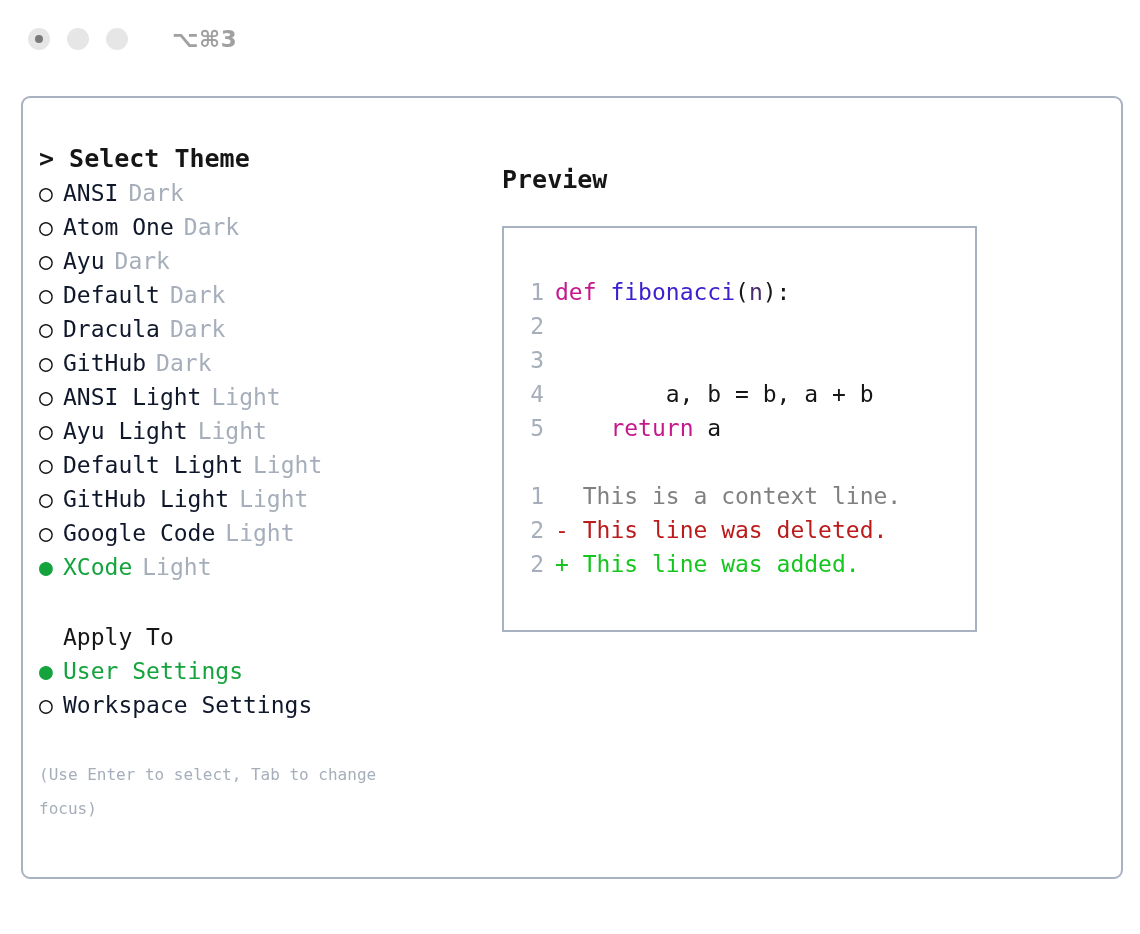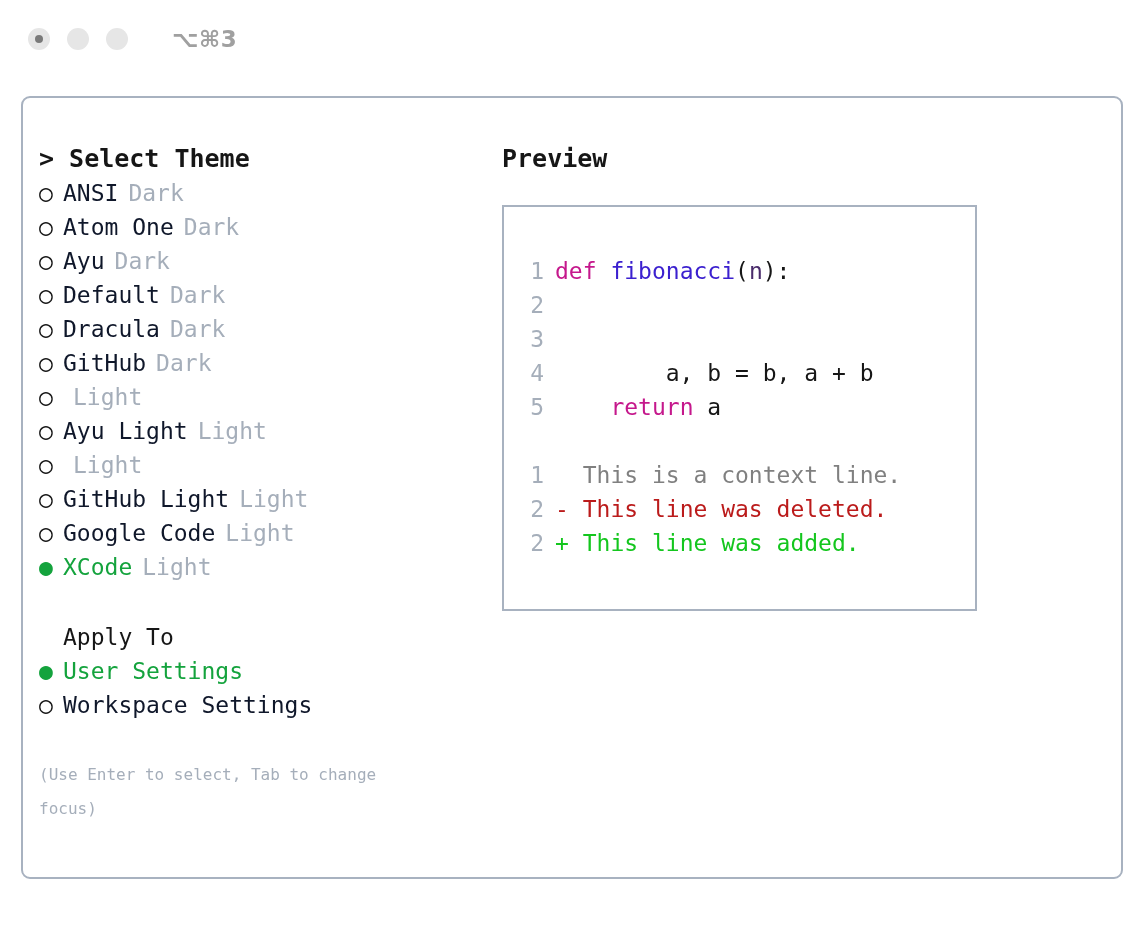--- a/index.html
+++ b/index.html
@@ -134,20 +134,21 @@
     position: absolute;
     left: 479px;
     top: 44px;
     width: 490px;
   }
   .preview-title {
     font-size: 25px;
     font-weight: bold;
     color: #161616;
     line-height: 34px;
+    margin-top: 21px;
   }
   .code-box {
     margin-top: 29px;
     width: 475px;
     height: 406px;
     border: 2px solid #a8b2c0;
     box-sizing: border-box;
     background: #ffffff;
     position: relative;
   }
@@ -204,23 +205,23 @@
 
       <div class="left-col">
         <div class="section-title">&gt; Select Theme</div>
         <div id="theme-list">
             <div class="opt-row"><span class="marker">○</span><span class="opt-label">ANSI</span><span class="opt-cat">Dark</span></div>
             <div class="opt-row"><span class="marker">○</span><span class="opt-label">Atom One</span><span class="opt-cat">Dark</span></div>
             <div class="opt-row"><span class="marker">○</span><span class="opt-label">Ayu</span><span class="opt-cat">Dark</span></div>
             <div class="opt-row"><span class="marker">○</span><span class="opt-label">Default</span><span class="opt-cat">Dark</span></div>
             <div class="opt-row"><span class="marker">○</span><span class="opt-label">Dracula</span><span class="opt-cat">Dark</span></div>
             <div class="opt-row"><span class="marker">○</span><span class="opt-label">GitHub</span><span class="opt-cat">Dark</span></div>
-            <div class="opt-row"><span class="marker">○</span><span class="opt-cat">Light</span></div>
+            <div class="opt-row"><span class="marker">○</span><span class="opt-label">ANSI Light</span><span class="opt-cat">Light</span></div>
             <div class="opt-row"><span class="marker">○</span><span class="opt-label">Ayu Light</span><span class="opt-cat">Light</span></div>
-            <div class="opt-row"><span class="marker">○</span><span class="opt-cat">Light</span></div>
+            <div class="opt-row"><span class="marker">○</span><span class="opt-label">Default Light</span><span class="opt-cat">Light</span></div>
             <div class="opt-row"><span class="marker">○</span><span class="opt-label">GitHub Light</span><span class="opt-cat">Light</span></div>
             <div class="opt-row"><span class="marker">○</span><span class="opt-label">Google Code</span><span class="opt-cat">Light</span></div>
             <div class="opt-row"><span class="marker sel">●</span><span class="opt-label sel">XCode</span><span class="opt-cat">Light</span></div>
           </div>
 
         <div class="section-title apply-head" style="font-weight:normal;font-size:23px;padding-left:24px;">Apply To</div>
         <div id="apply-list">
             <div class="opt-row"><span class="marker sel">●</span><span class="opt-label sel">User Settings</span></div>
             <div class="opt-row"><span class="marker">○</span><span class="opt-label">Workspace Settings</span></div>
           </div>

